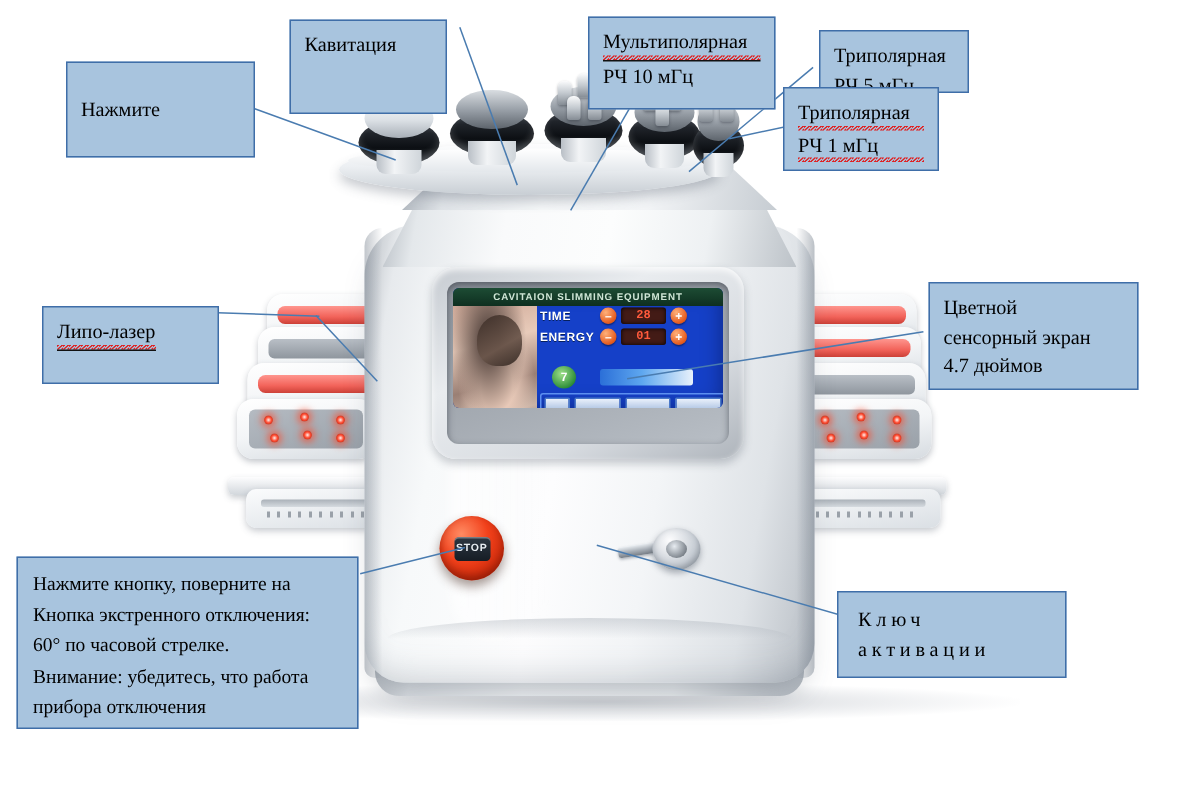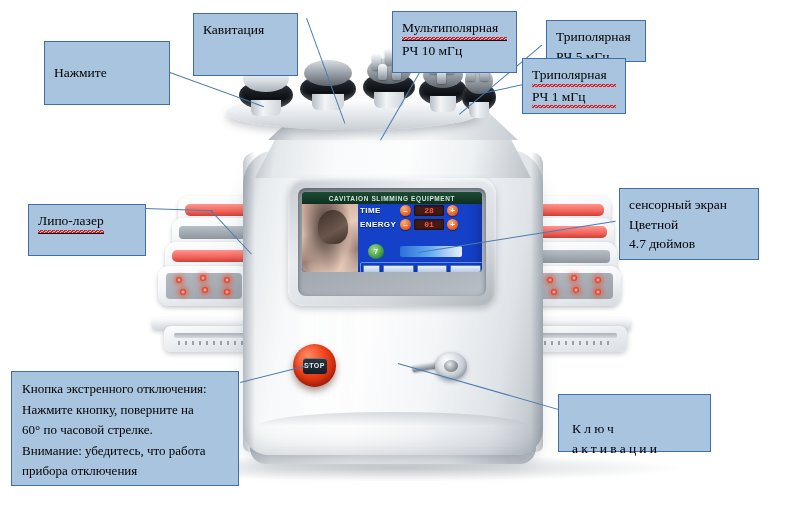--- a/index.html
+++ b/index.html
@@ -389,31 +389,31 @@
   <div class="callout" style="left:522px;top:58px;width:104px;height:56px;z-index:42;">
     <span class="ln spell">Триполярная</span>
     <span class="ln spell">РЧ 1 мГц</span>
   </div>
 
   <div class="callout" style="left:28px;top:204px;width:118px;height:52px;display:flex;align-items:flex-start;">
     <span class="ln spell ulined">Липо-лазер</span>
   </div>
 
   <div class="callout" style="left:619px;top:188px;width:140px;height:72px;">
+    <span class="ln">Цветной</span>
     <span class="ln">сенсорный   экран</span>
-    <span class="ln">Цветной</span>
     <span class="ln">4.7 дюймов</span>
   </div>
 
   <div class="callout" style="left:11px;top:371px;width:228px;height:115px;font-size:13px;line-height:1.58;padding:7px 10px;">
+    <span class="ln">Нажмите  кнопку,  поверните  на</span>
     <span class="ln">Кнопка экстренного отключения:</span>
-    <span class="ln">Нажмите  кнопку,  поверните  на</span>
     <span class="ln">60°  по часовой стрелке.</span>
     <span class="ln">Внимание: убедитесь, что работа</span>
     <span class="ln">прибора отключения</span>
   </div>
 
-  <div class="callout" style="left:558px;top:394px;width:153px;height:58px;letter-spacing:3.2px;padding:24px 13px;">
+  <div class="callout" style="left:558px;top:394px;width:153px;height:58px;letter-spacing:3.2px;padding:8px 13px;">
     <span class="ln">Ключ</span>
     <span class="ln">активации</span>
   </div>
 
 </div>
 
 </body></html>

